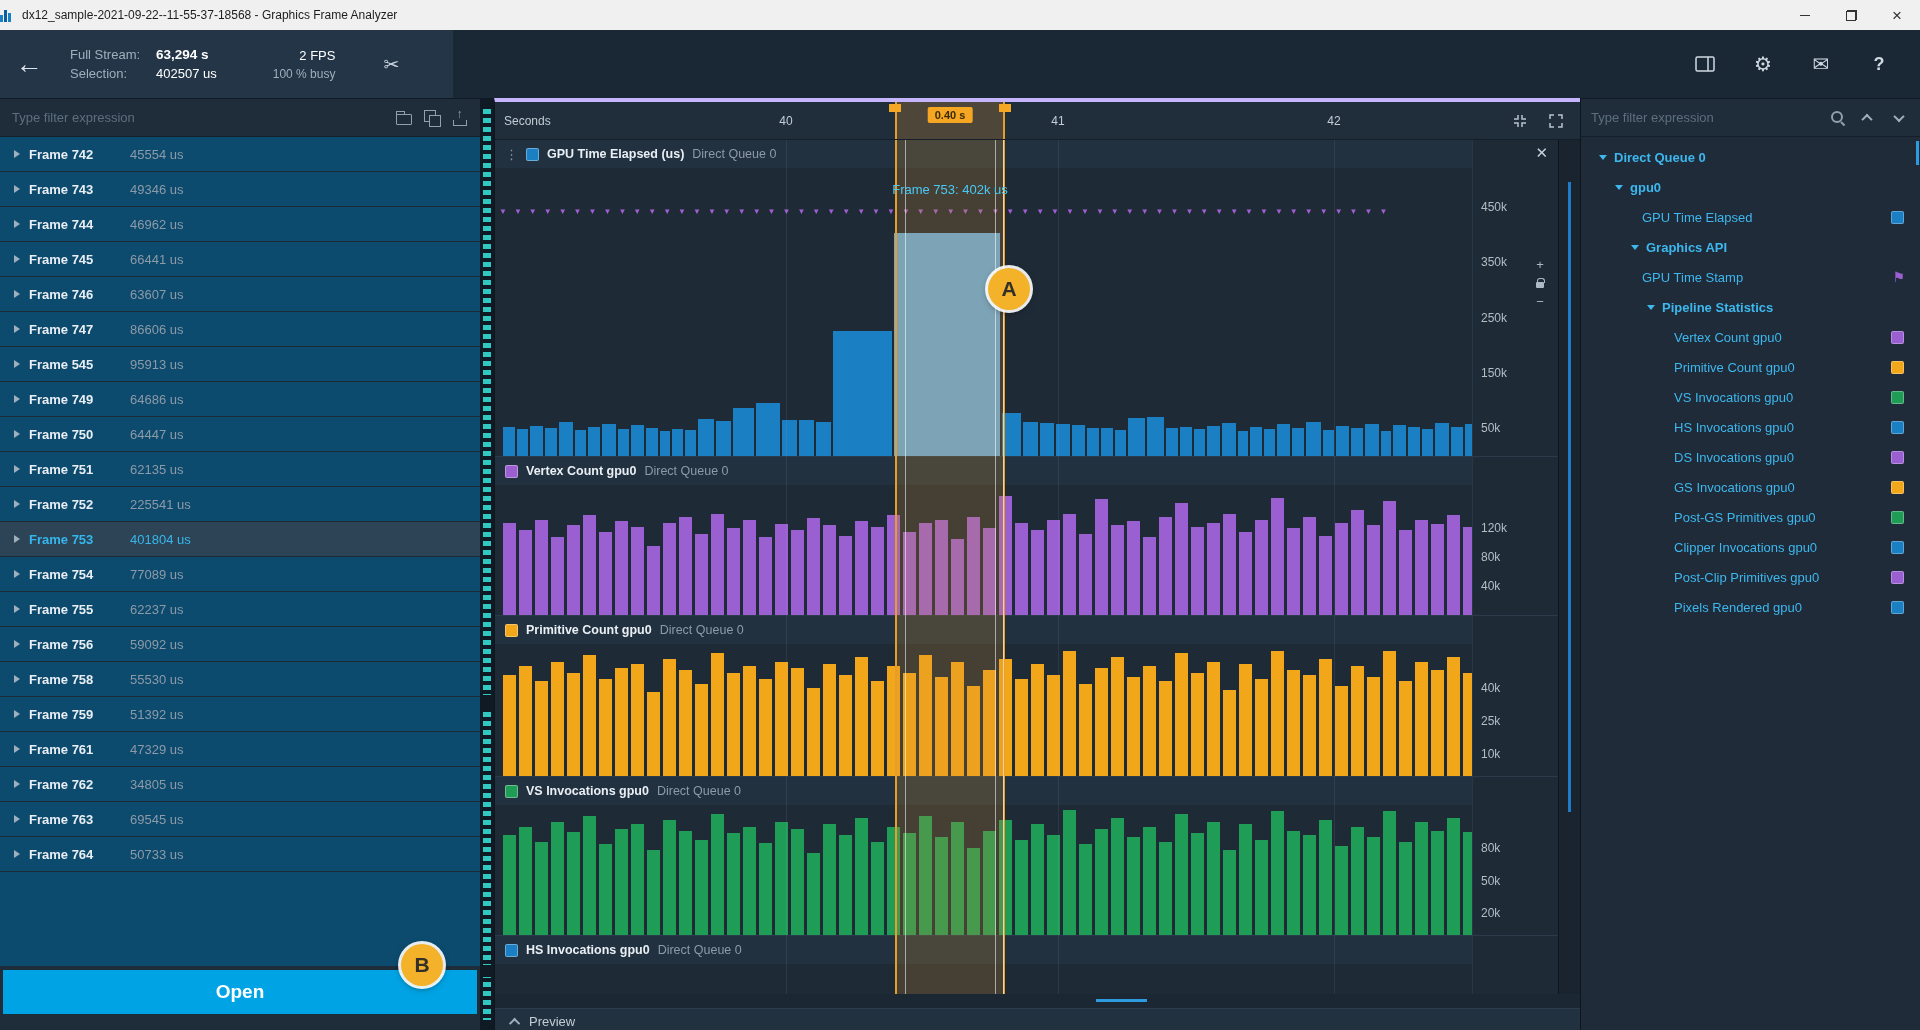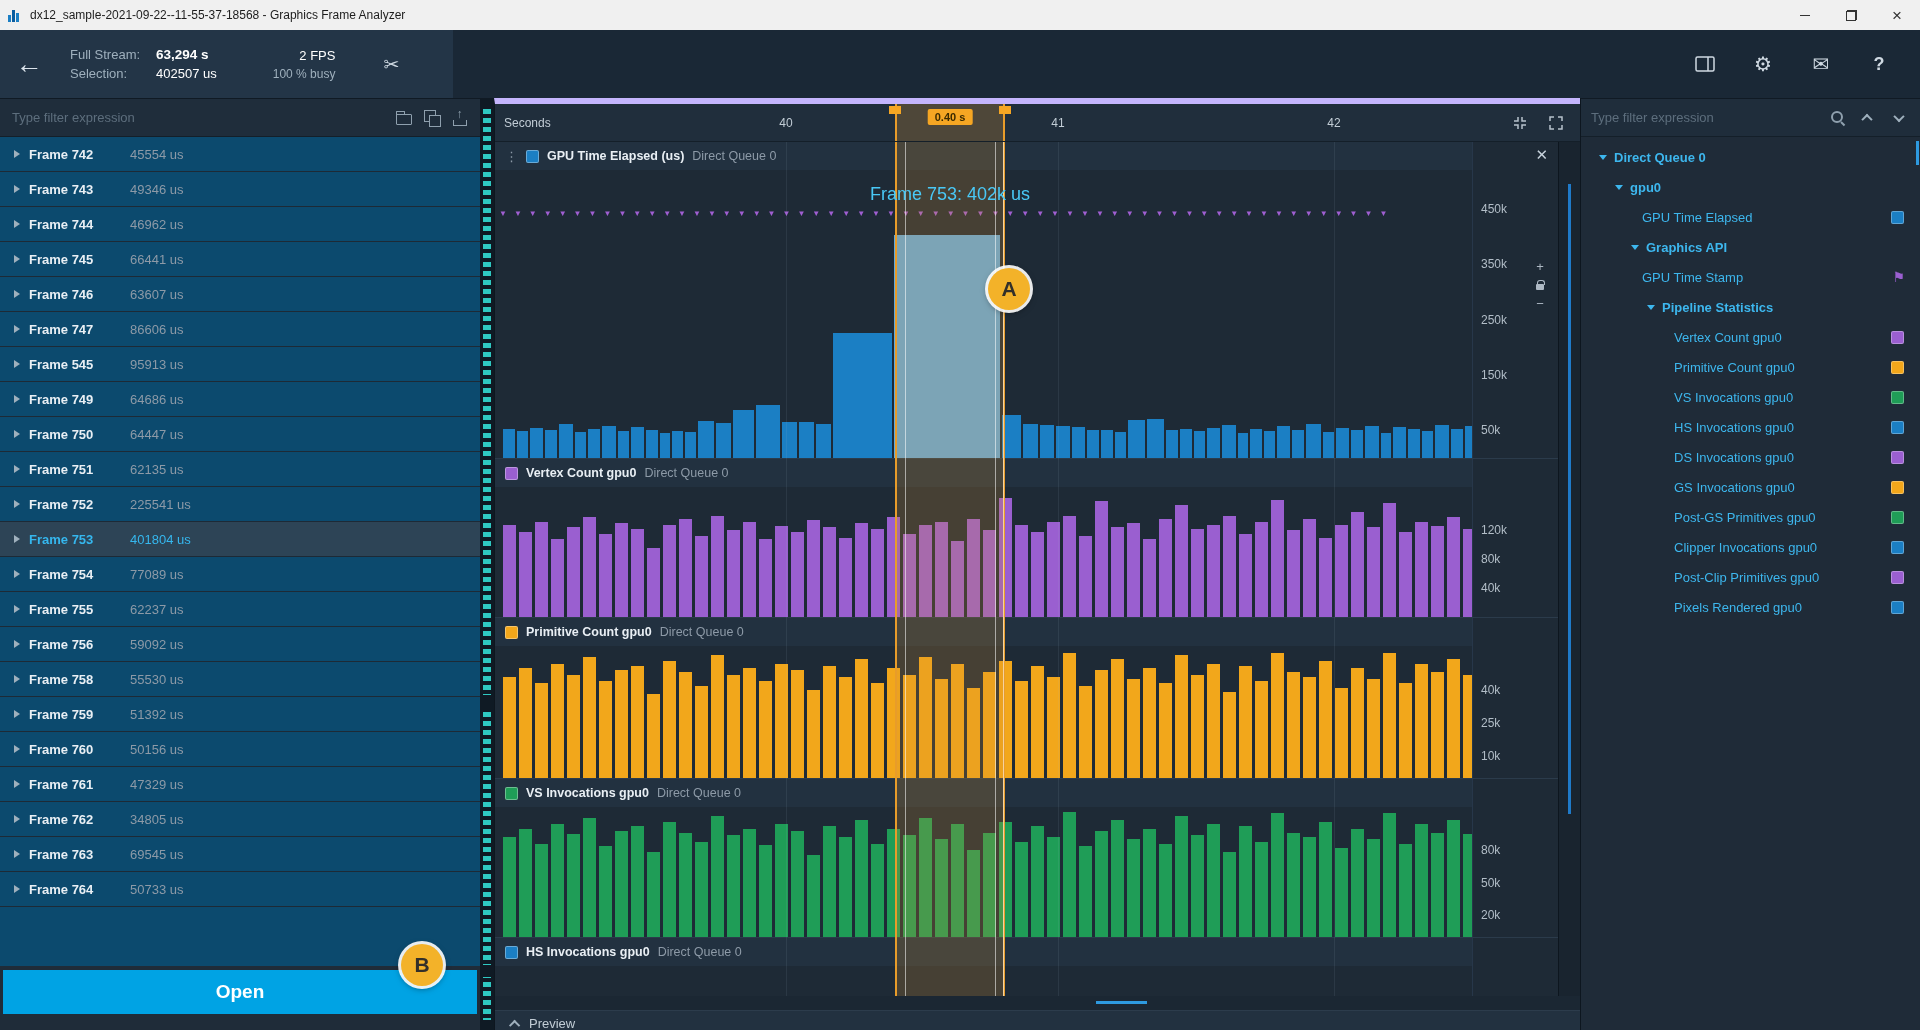--- a/index.html
+++ b/index.html
@@ -1,21 +1,21 @@
 <!DOCTYPE html>
 <html><head>
 <meta charset="utf-8">
 <style>
   * { box-sizing: border-box; margin: 0; padding: 0; }
   html,body { width:1920px; height:1030px; overflow:hidden; }
   body { font-family:"Liberation Sans", sans-serif; background:#141d26; }
   #stage { position:relative; width:1920px; height:1030px; display:flex; flex-direction:column; }
 
   
-  .titlebar { height:30px; background:#f0f0f0; display:flex; align-items:center; padding-left:8px; color:#1d1d1d; font-size:12px; flex:none; }
+  .titlebar { height:30px; background:#f0f0f0; display:flex; align-items:center; padding-left:0; color:#1d1d1d; font-size:12px; flex:none; }
   .app-icon { width:15px; height:14px; display:flex; align-items:flex-end; gap:1px; margin-right:7px; }
   .app-icon i { display:block; width:3px; background:#1b7fc4; }
   .app-icon i:nth-child(1){height:7px;} .app-icon i:nth-child(2){height:12px;background:#0a5da0;} .app-icon i:nth-child(3){height:9px;}
   .win-controls { margin-left:auto; display:flex; height:100%; }
   .win-btn { width:46px; height:100%; display:flex; align-items:center; justify-content:center; color:#333; }
   .min-glyph { width:10px; height:1px; background:#333; display:block; }
   .restore-glyph { position:relative; width:11px; height:11px; display:block; }
   .restore-glyph::before { content:""; position:absolute; top:0; right:0; width:8px; height:8px; border:1px solid #333; }
   .restore-glyph::after { content:""; position:absolute; bottom:0; left:0; width:8px; height:8px; border:1px solid #333; background:#f0f0f0; }
   .close-glyph { font-size:17px; line-height:1; }
@@ -56,21 +56,21 @@
   .open-btn { width:100%; height:44px; background:#00a3e4; border:none; color:#ffffff; font-size:19px; font-weight:bold; font-family:"Liberation Sans",sans-serif; cursor:pointer; }
 
   
   .minimap { width:14px; flex:none; position:relative; background:#0f1a24; border-top:1px solid #101a24; }
   .minimap .dashes { position:absolute; top:10px; bottom:10px; left:3px; right:3px;
     background:repeating-linear-gradient(to bottom, #2fc9c2 0 5px, rgba(0,0,0,0) 5px 9px); }
   .minimap .gap1 { position:absolute; left:0; right:0; top:64%; height:14px; background:#0f1a24; }
   .minimap .gap2 { position:absolute; left:0; right:0; top:93%; height:12px; background:#0f1a24; }
 
   
-  .center-panel { flex:1; min-width:0; display:flex; flex-direction:column; background:#1f2b37; border-left:1px solid #0d161f; border-top:6px solid #c4b5fd; position:relative; }
+  .center-panel { flex:1; min-width:0; display:flex; flex-direction:column; background:#1f2b37; border-left:1px solid #0d161f; border-top:4px solid #c4b5fd; position:relative; }
   .ruler { height:38px; flex:none; background:#202e3c; border-bottom:1px solid #141f29; position:relative; font-size:12px; color:#c2cdd6; }
   .seconds-label { position:absolute; left:9px; top:12px; }
   .tick { position:absolute; top:12px; transform:translateX(-50%); }
   .ruler-band { position:absolute; left:400px; width:110px; top:0; bottom:0; background:rgba(214,146,46,0.25); border-left:2px solid #e89c2a; border-right:2px solid #e89c2a; }
   .sel-handle { position:absolute; top:2px; width:12px; height:8px; background:#f5a623; }
   .sel-label { position:absolute; left:455px; top:5px; transform:translateX(-50%); background:#f5a623; color:#3a2a00; font-size:11px; font-weight:bold; padding:2px 7px; border-radius:2px; white-space:nowrap; }
   .ruler-icons { position:absolute; right:16px; top:0; height:100%; display:flex; align-items:center; gap:20px; }
 
   .center-body { flex:none; height:854px; display:flex; min-height:0; }
   .charts-col { flex:1; min-width:0; position:relative; }
@@ -93,21 +93,21 @@
   .lock-glyph { width:8px; height:6px; background:#aeb9c4; border-radius:1px; position:relative; margin-top:4px; }
   .lock-glyph::before { content:""; position:absolute; top:-4px; left:1px; width:6px; height:4px; border:1.5px solid #aeb9c4; border-bottom:none; border-radius:3px 3px 0 0; }
 
   .vscroll { width:22px; flex:none; position:relative; background:#19242f; border-left:1px solid #0d161f; }
   .vthumb { position:absolute; left:9px; width:3px; top:42px; height:630px; background:#1f7ac9; }
 
   .overlay { position:absolute; inset:0; pointer-events:none; z-index:5; }
   .gridline { position:absolute; top:0; bottom:0; width:1px; background:rgba(170,190,210,0.10); }
   .sel-band { position:absolute; top:0; bottom:0; left:400px; width:110px; background:rgba(214,146,46,0.22); border-left:2px solid #e89c2a; border-right:2px solid #e89c2a; }
   .sel-line { position:absolute; top:0; bottom:0; width:1px; background:rgba(255,255,255,0.55); }
-  .frame-tooltip { position:absolute; left:455px; top:42px; transform:translateX(-50%); color:#49c8f6; font-size:18px; white-space:nowrap; }
+  .frame-tooltip { position:absolute; left:455px; top:42px; transform:translateX(-50%); color:#49c8f6; font-size:13px; white-space:nowrap; }
 
   .hstrip { height:14px; flex:none; position:relative; background:#1b2733; }
   .hthumb { position:absolute; left:601px; width:51px; top:5px; height:3px; background:#2e9ae0; }
   .preview-bar { height:26px; flex:none; display:flex; align-items:center; gap:9px; padding:0 17px; background:#223140; border-top:1px solid #2c3c4c; color:#c2cdd6; font-size:13px; }
   .chev-up-sm { width:8px; height:8px; border-left:2px solid #9fb0bd; border-top:2px solid #9fb0bd; transform:rotate(45deg) translateY(2px); }
 
   
   .right-panel { width:340px; flex:none; display:flex; flex-direction:column; background:#1f2b38; border-left:1px solid #0d161f; border-top:1px solid #101a24; position:relative; }
   .rp-filter { height:38px; flex:none; display:flex; align-items:center; gap:10px; padding:0 10px; background:#1f2d3b; border-bottom:1px solid #141f29; }
   .search-ico { position:relative; width:16px; height:16px; flex:none; }
@@ -298,25 +298,20 @@
           </div>
           <div class="frame-row">
             <span class="chev-right"></span>
             <span class="frame-name">Frame 758</span>
             <span class="frame-val">55530 us</span>
           </div>
           <div class="frame-row">
             <span class="chev-right"></span>
             <span class="frame-name">Frame 759</span>
             <span class="frame-val">51392 us</span>
-          </div>
-          <div class="frame-row">
-            <span class="chev-right"></span>
-            <span class="frame-name">Frame 760</span>
-            <span class="frame-val">50156 us</span>
           </div>
           <div class="frame-row">
             <span class="chev-right"></span>
             <span class="frame-name">Frame 761</span>
             <span class="frame-val">47329 us</span>
           </div>
           <div class="frame-row">
             <span class="chev-right"></span>
             <span class="frame-name">Frame 762</span>
             <span class="frame-val">34805 us</span>

